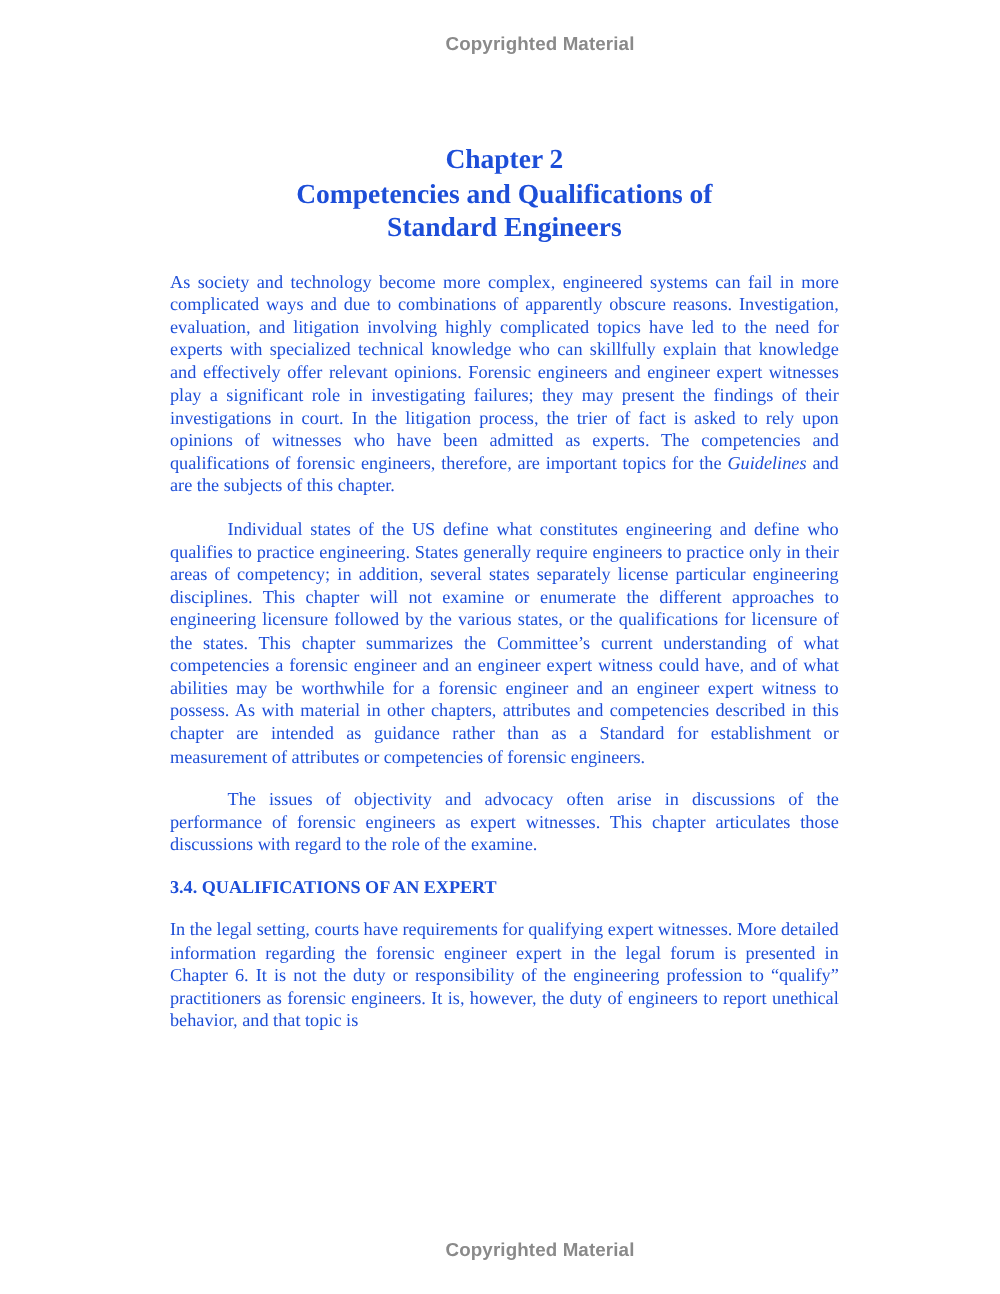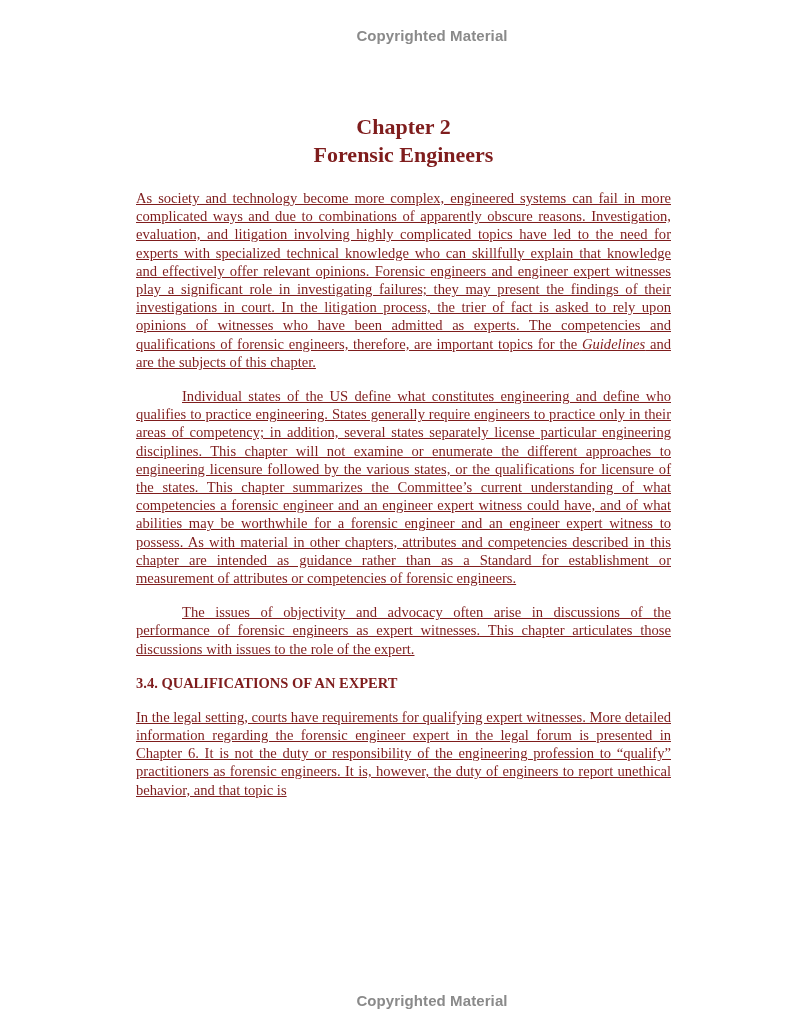--- a/index.html
+++ b/index.html
@@ -26,21 +26,21 @@
       margin-left: 32px;
     }
     .wm-top { top: 27px; }
     .wm-bottom { top: 992px; }
     .page {
       position: absolute;
       left: 136px;
       top: 113px;
       width: 535px;
       font-family: "DejaVu Serif", serif;
-      color: #7f1d1d;
+      color: #1d4ed8;
     }
     .chapter-title {
       text-align: center;
       font-family: "Liberation Serif", serif;
       font-weight: bold;
       font-size: 22px;
       line-height: 27.5px;
       margin: 0 0 21px 0;
     }
     .chapter-title span { display: block; }
@@ -51,44 +51,44 @@
       line-height: 18px;
       margin: 0 0 16px 0;
     }
     .para {
       font-family: "Liberation Serif", serif;
       font-size: 14.6px;
       line-height: 18.2px;
       text-align: justify;
       margin: 0 0 16px 0;
       hyphens: none;
-      text-decoration: underline;
     }
     .para.indent { text-indent: 46px; }
     .para.last { margin-bottom: 4px; }
     em { font-style: italic; }
   </style>
 </head>
 <body>
 
 <div class="watermark wm-top">Copyrighted Material</div>
 
 <div class="page">
   <h1 class="chapter-title">
     <span>Chapter 2</span>
-    <span>Forensic Engineers</span>
+    <span>Competencies and Qualifications of</span>
+    <span>Standard Engineers</span>
   </h1>
 
   <div>
 
     <p class="para"><span>As society and technology become more complex, engineered systems can fail in more complicated ways and due to combinations of apparently obscure reasons. Investigation, evaluation, and litigation involving highly complicated topics have led to the need for experts with specialized technical knowledge who can skillfully explain that knowledge and effectively offer relevant opinions. Forensic engineers and engineer expert witnesses play a significant role in investigating failures; they may present the findings of their investigations in court. In the litigation process, the trier of fact is asked to rely upon opinions of witnesses who have been admitted as experts. The competencies and qualifications of forensic engineers, therefore, are important topics for the </span><em>Guidelines</em><span> and are the subjects of this chapter.</span></p>
 
     <p class="para indent">Individual states of the US define what constitutes engineering and define who qualifies to practice engineering. States generally require engineers to practice only in their areas of competency; in addition, several states separately license particular engineering disciplines. This chapter will not examine or enumerate the different approaches to engineering licensure followed by the various states, or the qualifications for licensure of the states. This chapter summarizes the Committee’s current understanding of what competencies a forensic engineer and an engineer expert witness could have, and of what abilities may be worthwhile for a forensic engineer and an engineer expert witness to possess. As with material in other chapters, attributes and competencies described in this chapter are intended as guidance rather than as a Standard for establishment or measurement of attributes or competencies of forensic engineers.</p>
 
-    <p class="para indent">The issues of objectivity and advocacy often arise in discussions of the performance of forensic engineers as expert witnesses. This chapter articulates those discussions with issues to the role of the expert.</p>
+    <p class="para indent">The issues of objectivity and advocacy often arise in discussions of the performance of forensic engineers as expert witnesses. This chapter articulates those discussions with regard to the role of the examine.</p>
   </div>
 
   <div>
     <h2 class="section-heading">3.4. QUALIFICATIONS OF AN EXPERT</h2>
 
     <p class="para last">In the legal setting, courts have requirements for qualifying expert witnesses. More detailed information regarding the forensic engineer expert in the legal forum is presented in Chapter 6. It is not the duty or responsibility of the engineering profession to “qualify” practitioners as forensic engineers. It is, however, the duty of engineers to report unethical behavior, and that topic is</p>
   </div>
 </div>
 
 <div class="watermark wm-bottom">Copyrighted Material</div>

